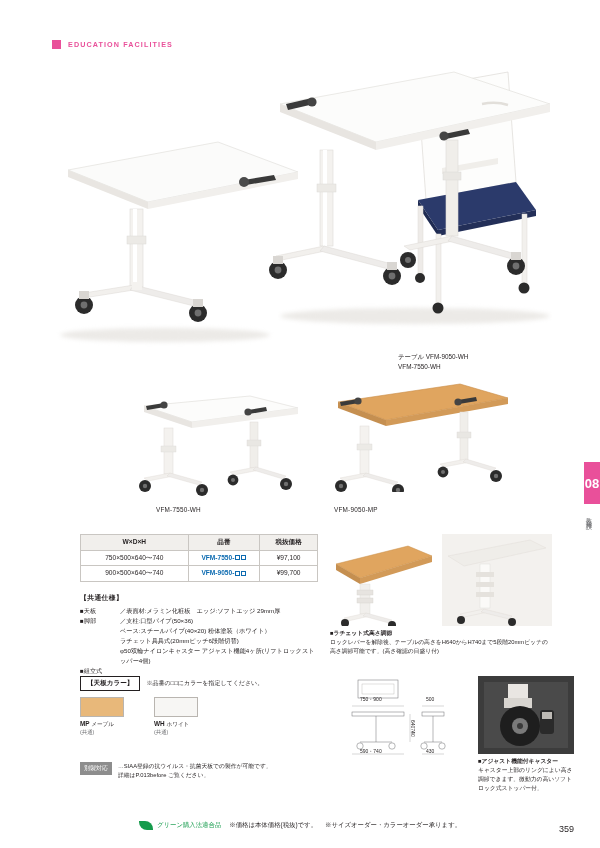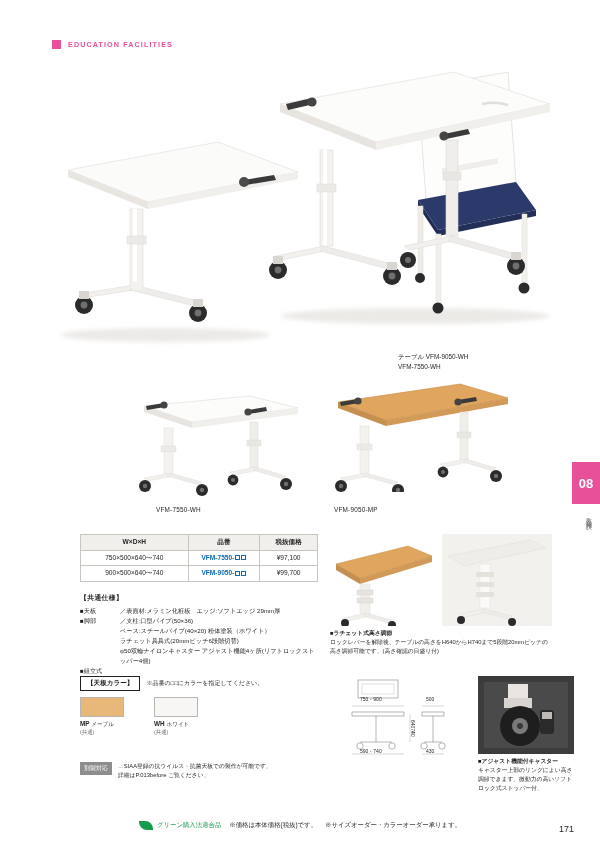--- a/index.html
+++ b/index.html
@@ -41,21 +41,21 @@
     font-size:6.4px; line-height:1.55; color:#231f20;
   }
 
   
   .mid-caption {
     position:absolute; font-size:6.4px; color:#231f20; letter-spacing:.2px;
   }
 
   
   .side-tab {
-    position:absolute; right:0; top:462px; width:28px; height:42px;
+    position:absolute; right:0; top:462px; width:16px; height:42px;
     background:#e9509a; color:#fff;
     display:flex; align-items:center; justify-content:center;
     font-size:13px; font-weight:bold;
   }
   .side-tab-label {
     position:absolute; right:7px; top:512px;
     writing-mode:vertical-rl;
     font-size:6.4px; color:#6d6e71; letter-spacing:2px;
   }
 
@@ -468,15 +468,15 @@
   </div>
 
   <div class="footer">
     <span class="green-badge">
       <span class="leaf"></span>
       <span>グリーン購入法適合品</span>
     </span>
     <span>※価格は本体価格(税抜)です。</span>
     <span>※サイズオーダー・カラーオーダー承ります。</span>
   </div>
-  <div class="pageno">171</div>
+  <div class="pageno">359</div>
 
 </div>
 
 </body></html>

